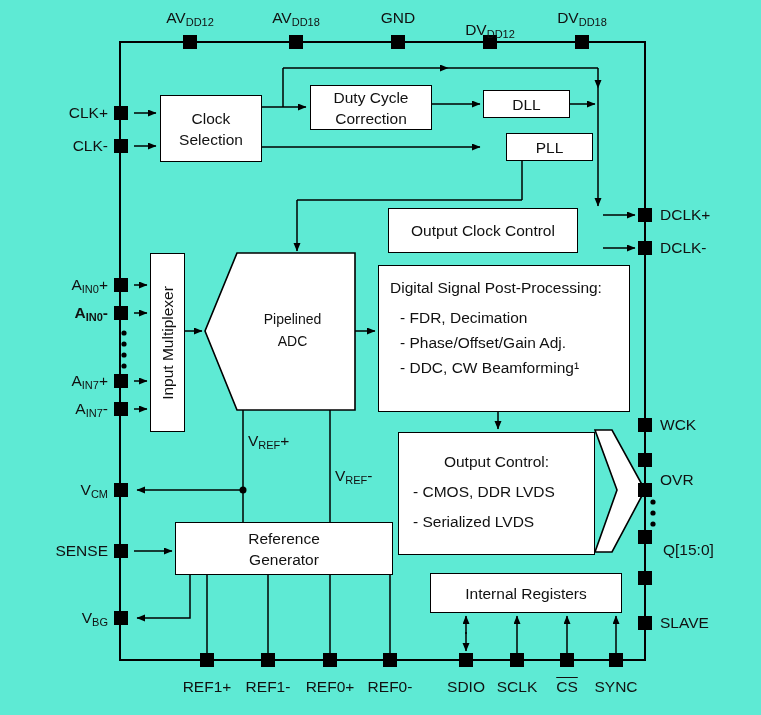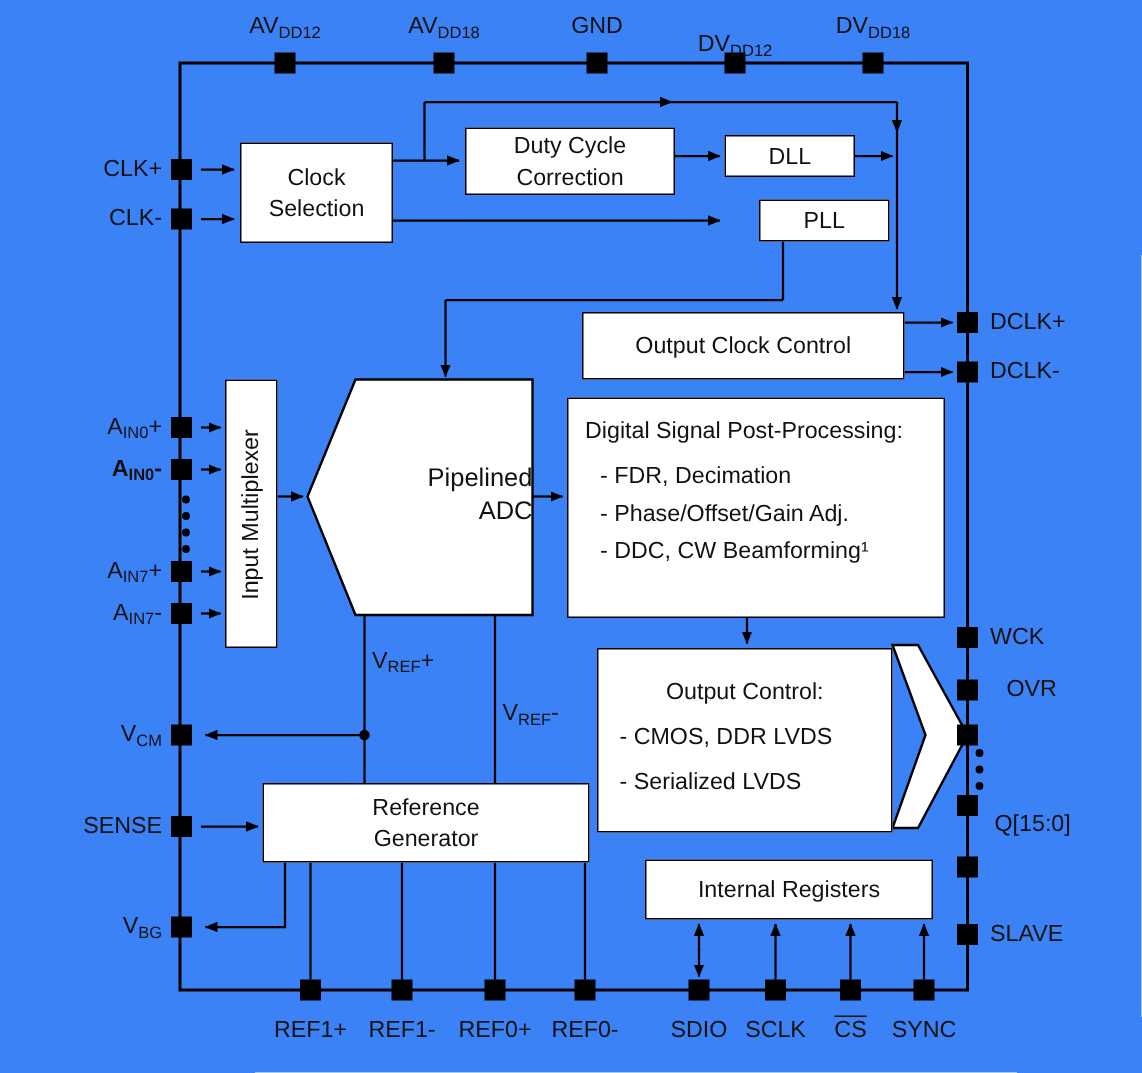--- a/index.html
+++ b/index.html
@@ -1,17 +1,17 @@
 <!DOCTYPE html>
 <html><head>
 <meta charset="utf-8">
 <style>
   html,body { margin:0; padding:0; background:#fff; }
   .canvas {
-    position:relative; width:761px; height:715px; background:#3b82f6;
+    position:relative; width:761px; height:715px; background:#5eead4;
     font-family:"Liberation Sans", sans-serif; color:#111;
   }
   svg.layer { position:absolute; left:0; top:0; }
   .lbl { position:absolute; font-size:15.5px; white-space:nowrap; line-height:19px; }
   .sub { font-size:11px; vertical-align:-3px; }
   .center { transform:translateX(-50%); }
   .right-al { text-align:right; }
   .block {
     position:absolute; box-sizing:border-box; border:1.6px solid #000; background:#fff;
     display:flex; align-items:center; justify-content:center; font-size:15.5px; text-align:center;
@@ -23,22 +23,22 @@
   .dsp-items div { margin-bottom:7px; }
   .oc-title { margin-top:20px; text-align:center; }
   .oc-items { margin:12px 0 0 14px; }
   .oc-items div { margin-bottom:12px; }
   .rot {
     position:absolute; left:50%; top:50%;
     transform:translate(-50%,-50%) rotate(-90deg);
     white-space:nowrap; font-size:15.5px;
   }
   .adc-text {
-    position:absolute; left:230px; top:308px; width:125px; text-align:right;
-    font-size:17px; line-height:22px; white-space:pre-line;
+    position:absolute; left:230px; top:308px; width:125px; text-align:center;
+    font-size:14px; line-height:22px; white-space:pre-line;
   }
   .overline { text-decoration:overline; }
 </style>
 </head>
 <body>
 
 <div class="canvas">
 
   <svg class="layer" width="761" height="715" viewBox="0 0 761 715">
     <defs>
@@ -171,48 +171,48 @@
   <div class="lbl right-al" style="right:653px; top:303px;font-weight:bold;"><span>A</span><span class="sub">IN0</span><span>-</span></div>
   <div class="lbl right-al" style="right:653px; top:371px;"><span>A</span><span class="sub">IN7</span><span>+</span></div>
   <div class="lbl right-al" style="right:653px; top:399px;"><span>A</span><span class="sub">IN7</span><span>-</span></div>
   <div class="lbl right-al" style="right:653px; top:480px;"><span>V</span><span class="sub">CM</span></div>
   <div class="lbl right-al" style="right:653px; top:541px;"><span>SENSE</span></div>
   <div class="lbl right-al" style="right:653px; top:608px;"><span>V</span><span class="sub">BG</span></div>
 
   <div class="lbl" style="left:660px; top:205px;"><span>DCLK+</span></div>
   <div class="lbl" style="left:660px; top:238px;"><span>DCLK-</span></div>
   <div class="lbl" style="left:660px; top:415px;"><span>WCK</span></div>
-  <div class="lbl" style="left:660px; top:450px;margin-left:11px;"><span>OVR</span></div>
+  <div class="lbl" style="left:660px; top:470px;"><span>OVR</span></div>
   <div class="lbl" style="left:663px; top:540px;"><span>Q[15:0]</span></div>
   <div class="lbl" style="left:660px; top:613px;"><span>SLAVE</span></div>
 
   <div class="lbl center" style="left:207px; top:677px;"><span>REF1+</span></div>
   <div class="lbl center" style="left:268px; top:677px;"><span>REF1-</span></div>
   <div class="lbl center" style="left:330px; top:677px;text-align:right;"><span>REF0+</span></div>
   <div class="lbl center" style="left:390px; top:677px;"><span>REF0-</span></div>
   <div class="lbl center" style="left:466px; top:677px;"><span>SDIO</span></div>
   <div class="lbl center" style="left:517px; top:677px;"><span>SCLK</span></div>
   <div class="lbl center" style="left:567px; top:677px;"><span class="overline">CS</span></div>
   <div class="lbl center" style="left:616px; top:677px;"><span>SYNC</span></div>
 
   <div class="block" style="left:160px; top:95px; width:102px; height:67px;">
       <span>Clock
 Selection</span>
     </div>
-  <div class="block" style="left:310px; top:85px; width:140px; height:45px;">
+  <div class="block" style="left:310px; top:85px; width:122px; height:45px;">
       <span>Duty Cycle
 Correction</span>
     </div>
   <div class="block" style="left:483px; top:90px; width:87px; height:28px;">
       <span>DLL</span>
     </div>
   <div class="block" style="left:483px; top:133px; width:87px; height:28px;margin-left:23px;">
       <span>PLL</span>
     </div>
-  <div class="block" style="left:388px; top:208px; width:215px; height:45px;">
+  <div class="block" style="left:388px; top:208px; width:190px; height:45px;">
       <span>Output Clock Control</span>
     </div>
 
   <div class="panel" style="left:150px; top:253px; width:35px; height:179px;">
     <span class="rot">Input Multiplexer</span>
   </div>
 
   <div class="adc-text">Pipelined
 ADC</div>
 

